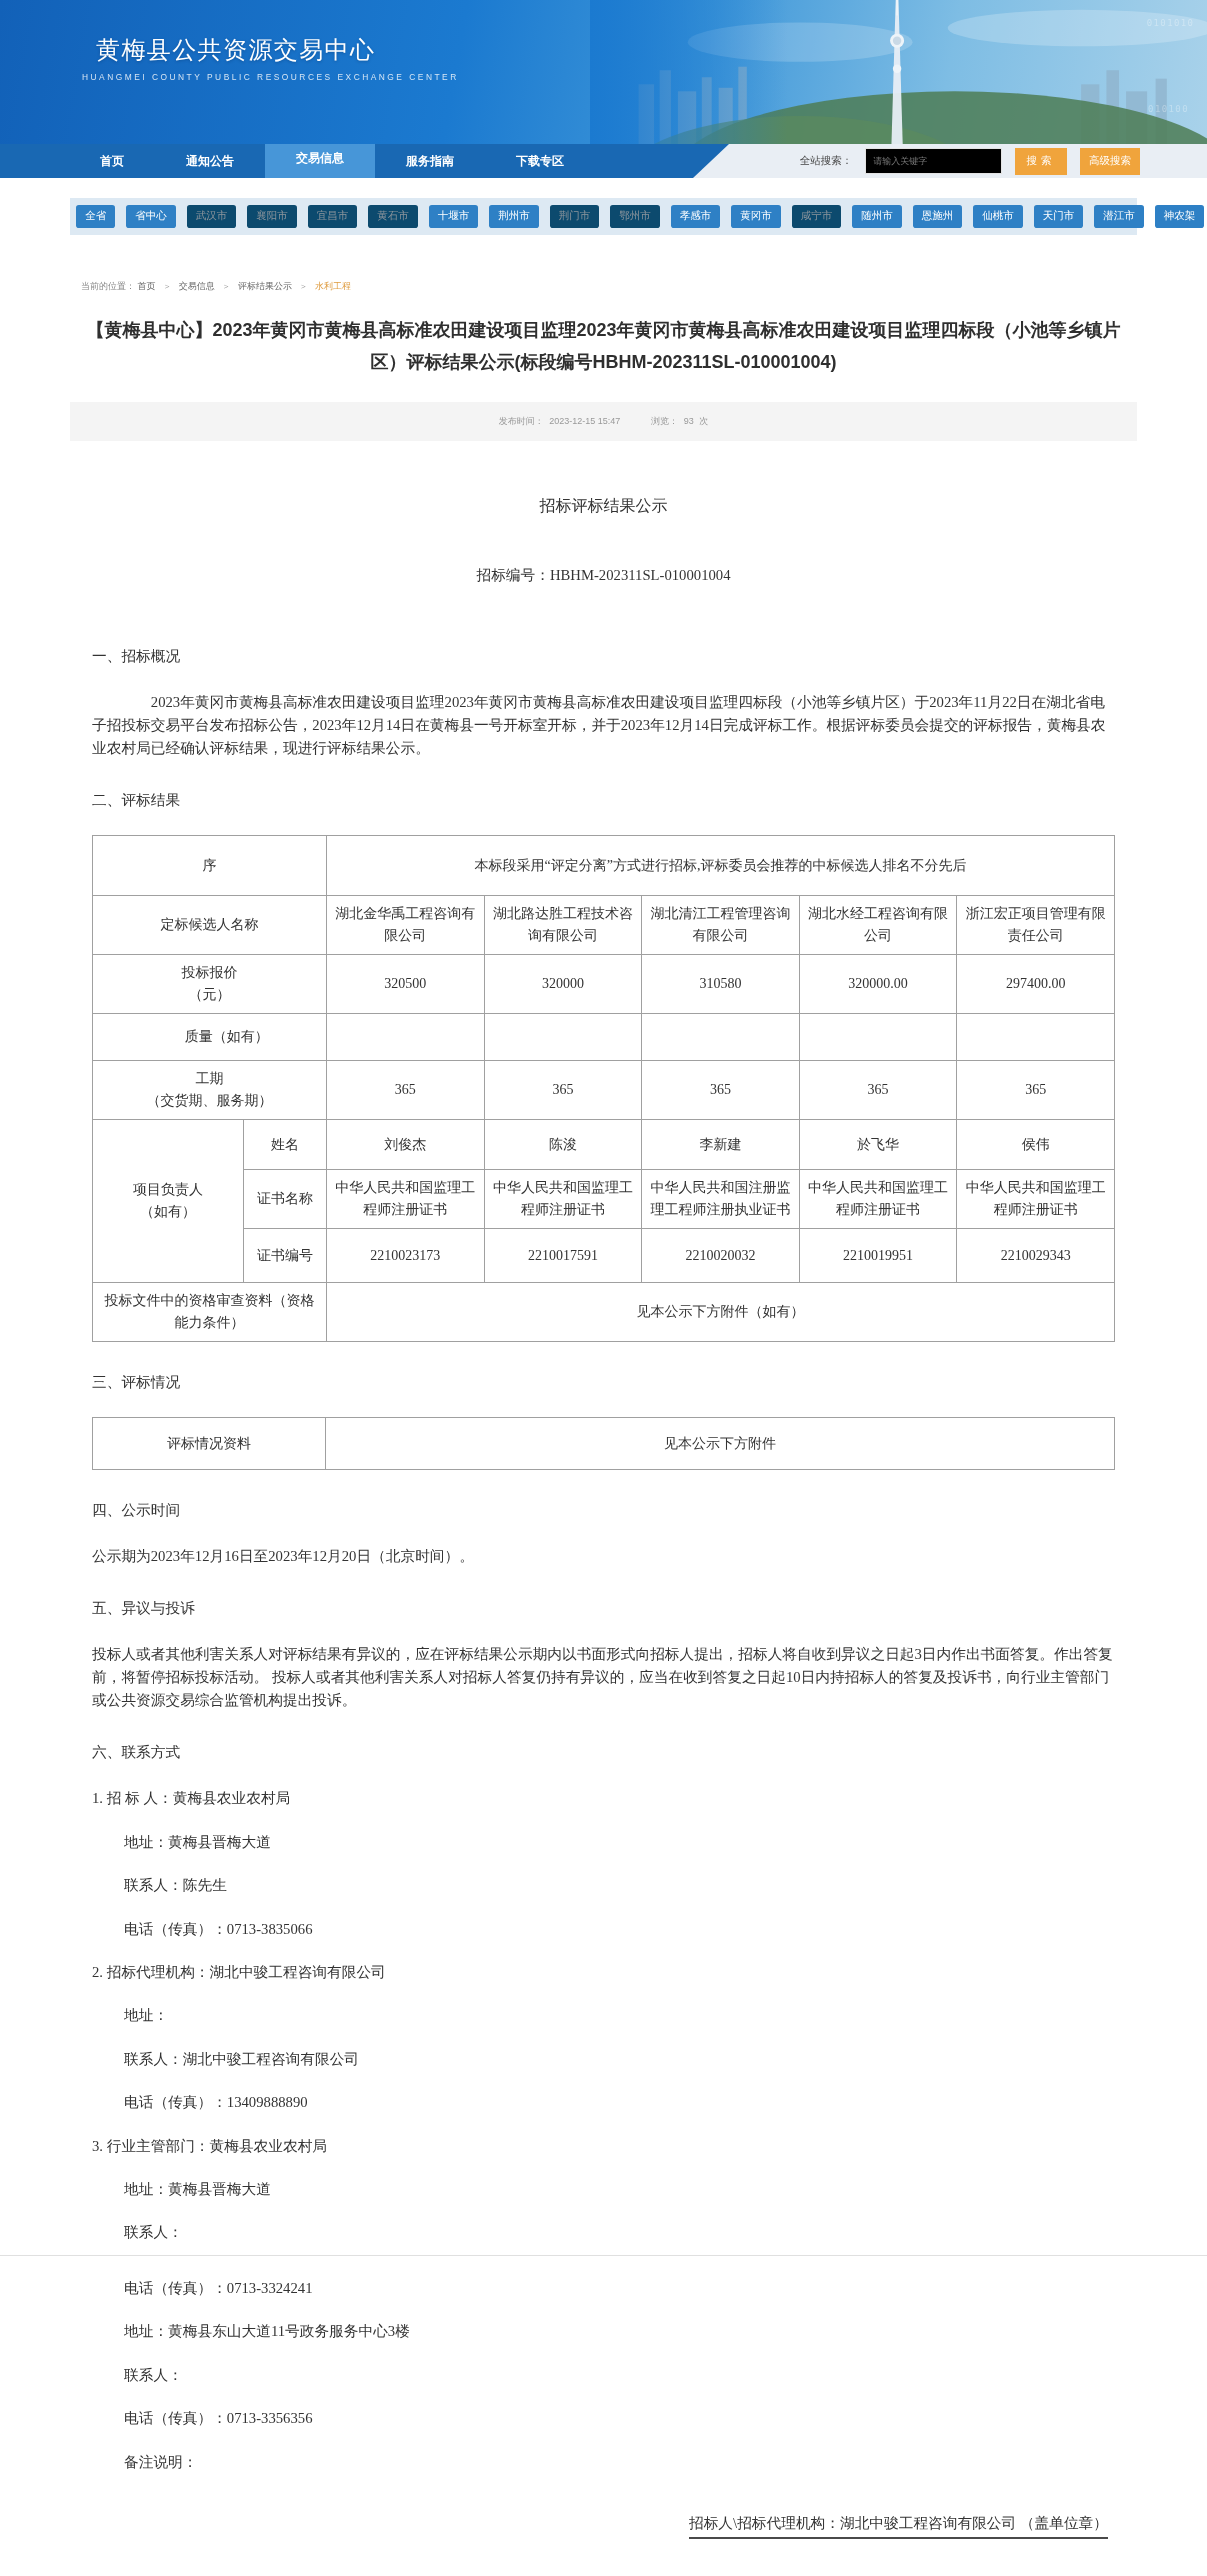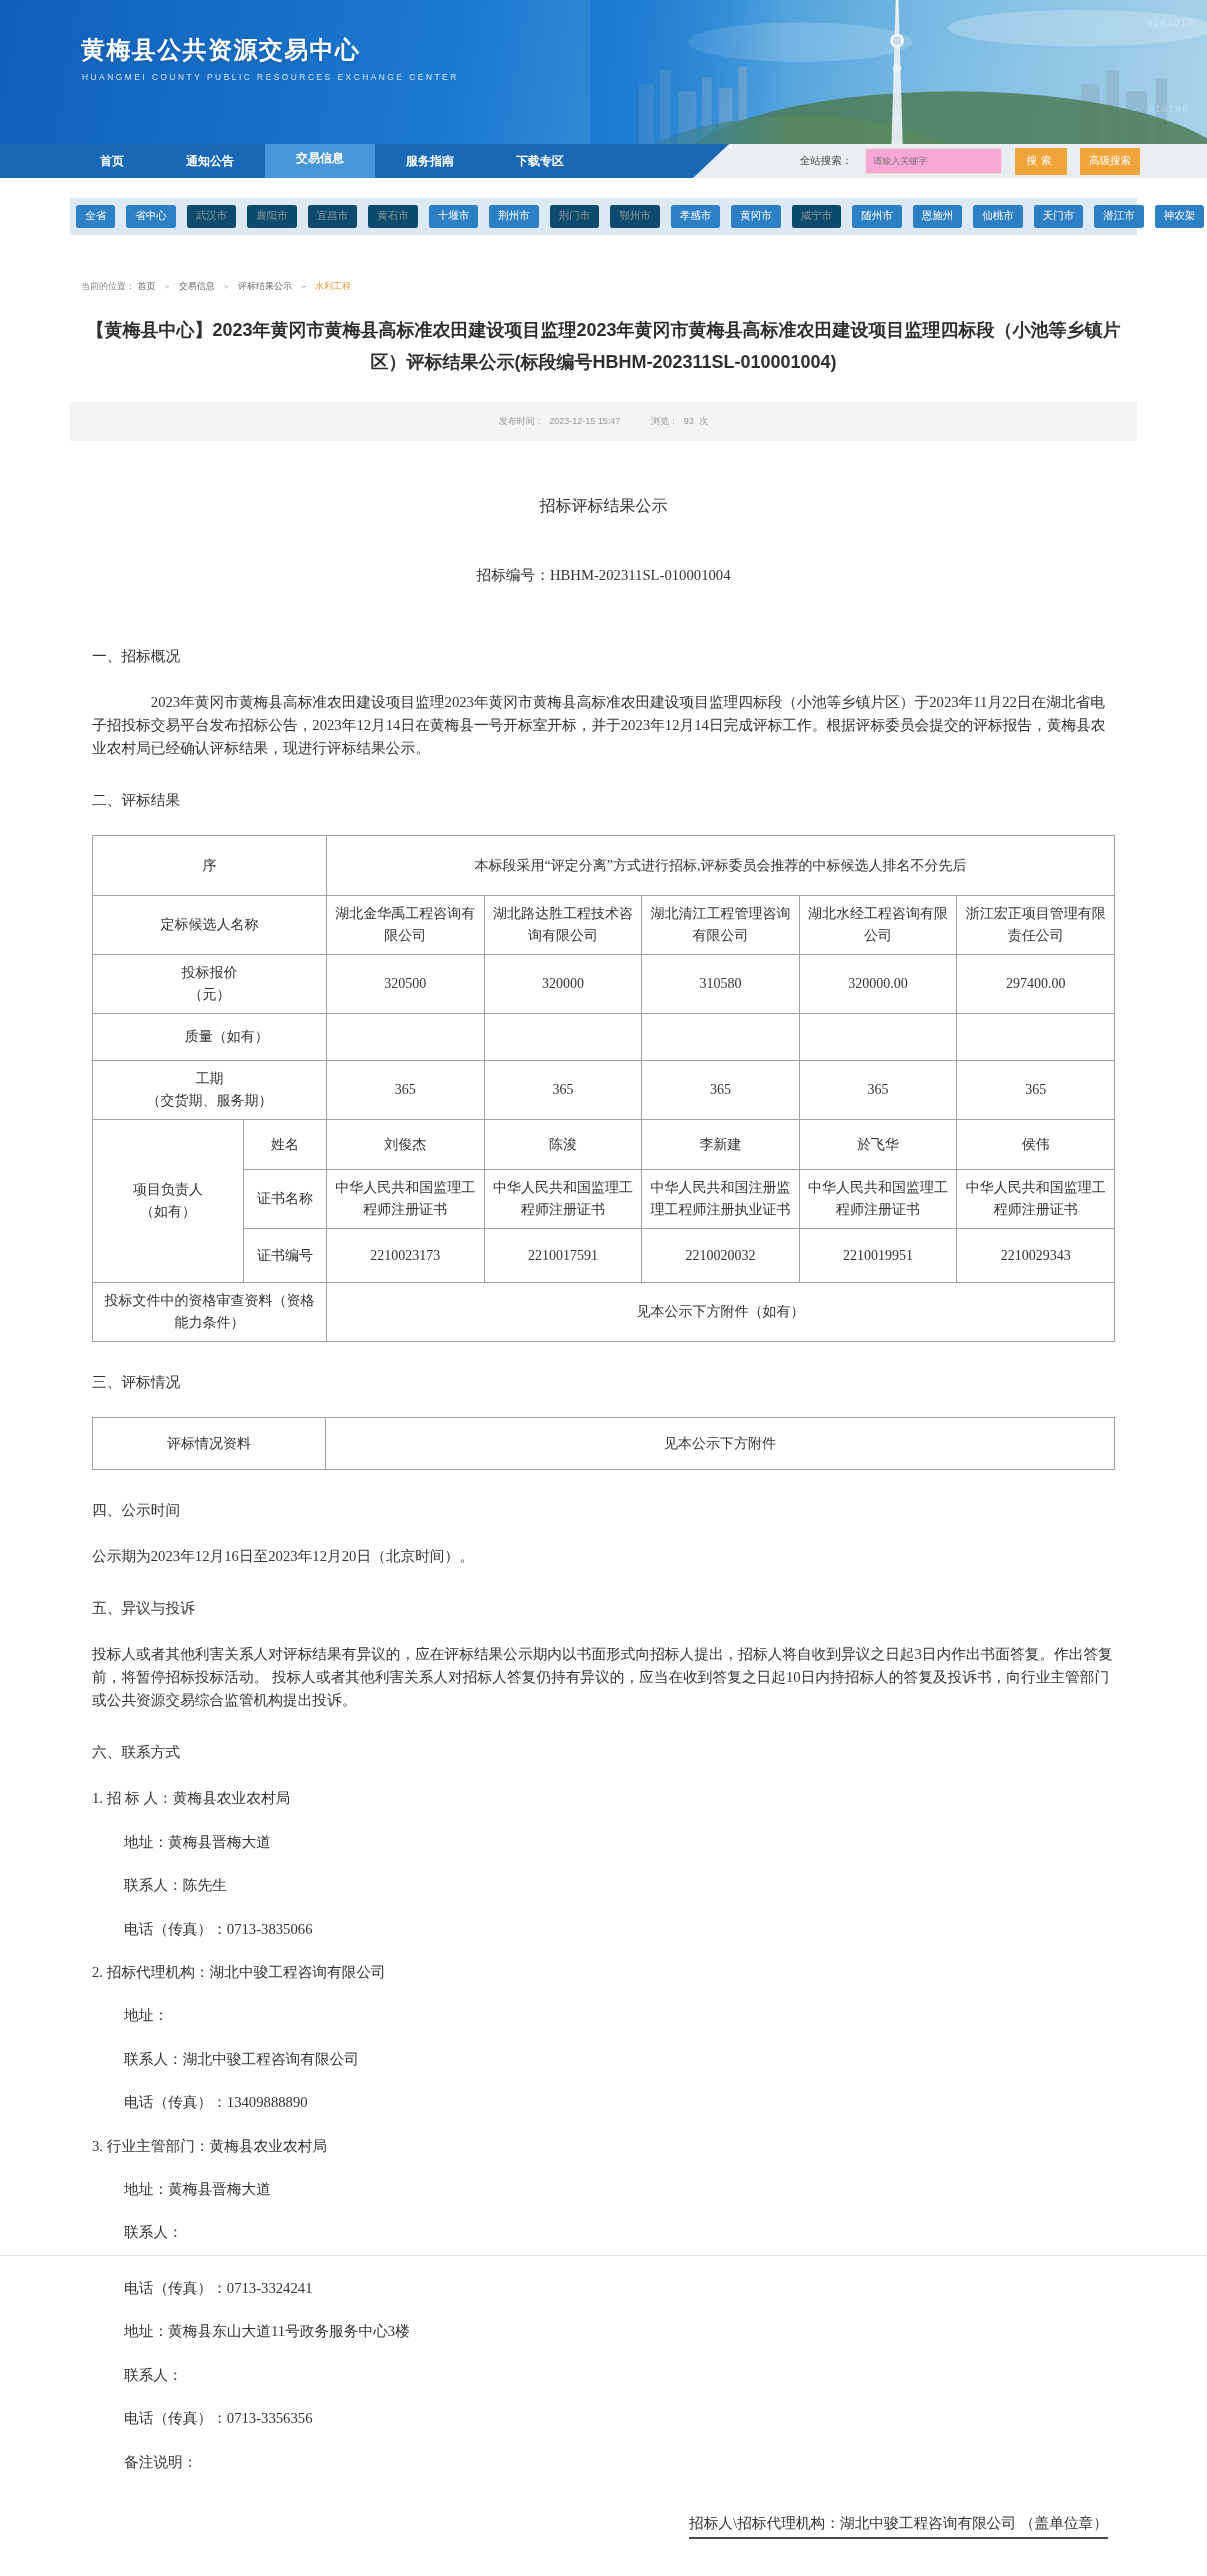--- a/index.html
+++ b/index.html
@@ -4,39 +4,39 @@
 <style>
   html,body{margin:0;padding:0;}
   body{width:1207px;background:#fff;font-family:"Liberation Sans","DejaVu Sans",sans-serif;color:#333;}
 
   
   .hero{position:relative;height:144px;overflow:hidden;
     background:linear-gradient(100deg,#1261b8 0%,#1b7ad0 38%,#3f97d9 58%,#7ebde4 78%,#a9d2ea 100%);}
   .hero-art{position:absolute;right:0;top:0;width:617px;height:144px;}
   .hero-fade{position:absolute;right:0;top:0;width:617px;height:144px;
     background:linear-gradient(to right,rgba(27,122,208,1) 0%,rgba(27,122,208,0) 32%);}
-  .hero-title{position:absolute;left:81px;top:34px;margin:0;color:#fff;font-size:24px;font-weight:bold;
+  .hero-title{position:absolute;left:96px;top:34px;margin:0;color:#fff;font-size:24px;font-weight:normal;
     letter-spacing:1.4px;text-shadow:0 1.4px 2.8px rgba(0,40,90,.35);z-index:3;}
   .hero-sub{position:absolute;left:82px;top:72px;color:rgba(255,255,255,.82);font-size:8.4px;
     letter-spacing:2.5px;z-index:3;}
   .digits{position:absolute;color:rgba(255,255,255,.32);font-family:"DejaVu Sans Mono",monospace;
     font-size:9px;letter-spacing:1.4px;z-index:2;}
   .d1{right:12.6px;top:18px;}
   .d2{right:18px;top:104px;}
 
   
   .topnav{position:relative;height:34px;background:#e9eef4;}
   .topnav-blue{position:absolute;left:0;top:0;height:34px;width:729px;background:#1968b3;
     clip-path:polygon(0 0,100% 0,calc(100% - 36px) 100%,0 100%);
     display:flex;align-items:flex-end;padding-left:69px;box-sizing:border-box;}
   .nav-item{color:#fff;font-size:12px;font-weight:bold;padding:0 31px;height:34px;line-height:34px;cursor:pointer;}
   .nav-item[data-state="on"]{background:#4796d8;height:41px;line-height:42px;}
   .nav-search{position:absolute;right:67px;top:0;height:34px;display:flex;align-items:center;gap:13px;z-index:2;}
   .search-label{font-size:10.5px;color:#444;}
-  .search-input{width:121px;height:24px;border:0.7px solid #e3e3e3;background:#f9a8d4;padding:0 7px;
+  .search-input{width:121px;height:24px;border:0.7px solid #e3e3e3;background:#000000;padding:0 7px;
     font-size:9px;color:#666;outline:none;}
   .btn-search,.btn-adv{height:27px;border:none;background:#f0a43c;color:#fff;font-size:10.5px;
     padding:0 9px;cursor:pointer;}
   .btn-search{letter-spacing:4.2px;padding:0 11.2px;}
 
   
   .regions{margin:19.6px 70px 0;background:#dde9f3;padding:7.7px 6.3px;display:flex;gap:11px;box-sizing:border-box;}
   .region{font-size:10.5px;padding:4.2px 9px;border-radius:2.8px;cursor:pointer;white-space:nowrap;}
   .region[data-state="on"]{background:#2e80c5;color:#fff;}
   .region[data-state="off"]{background:#0c4a6e;color:#8d959c;}

